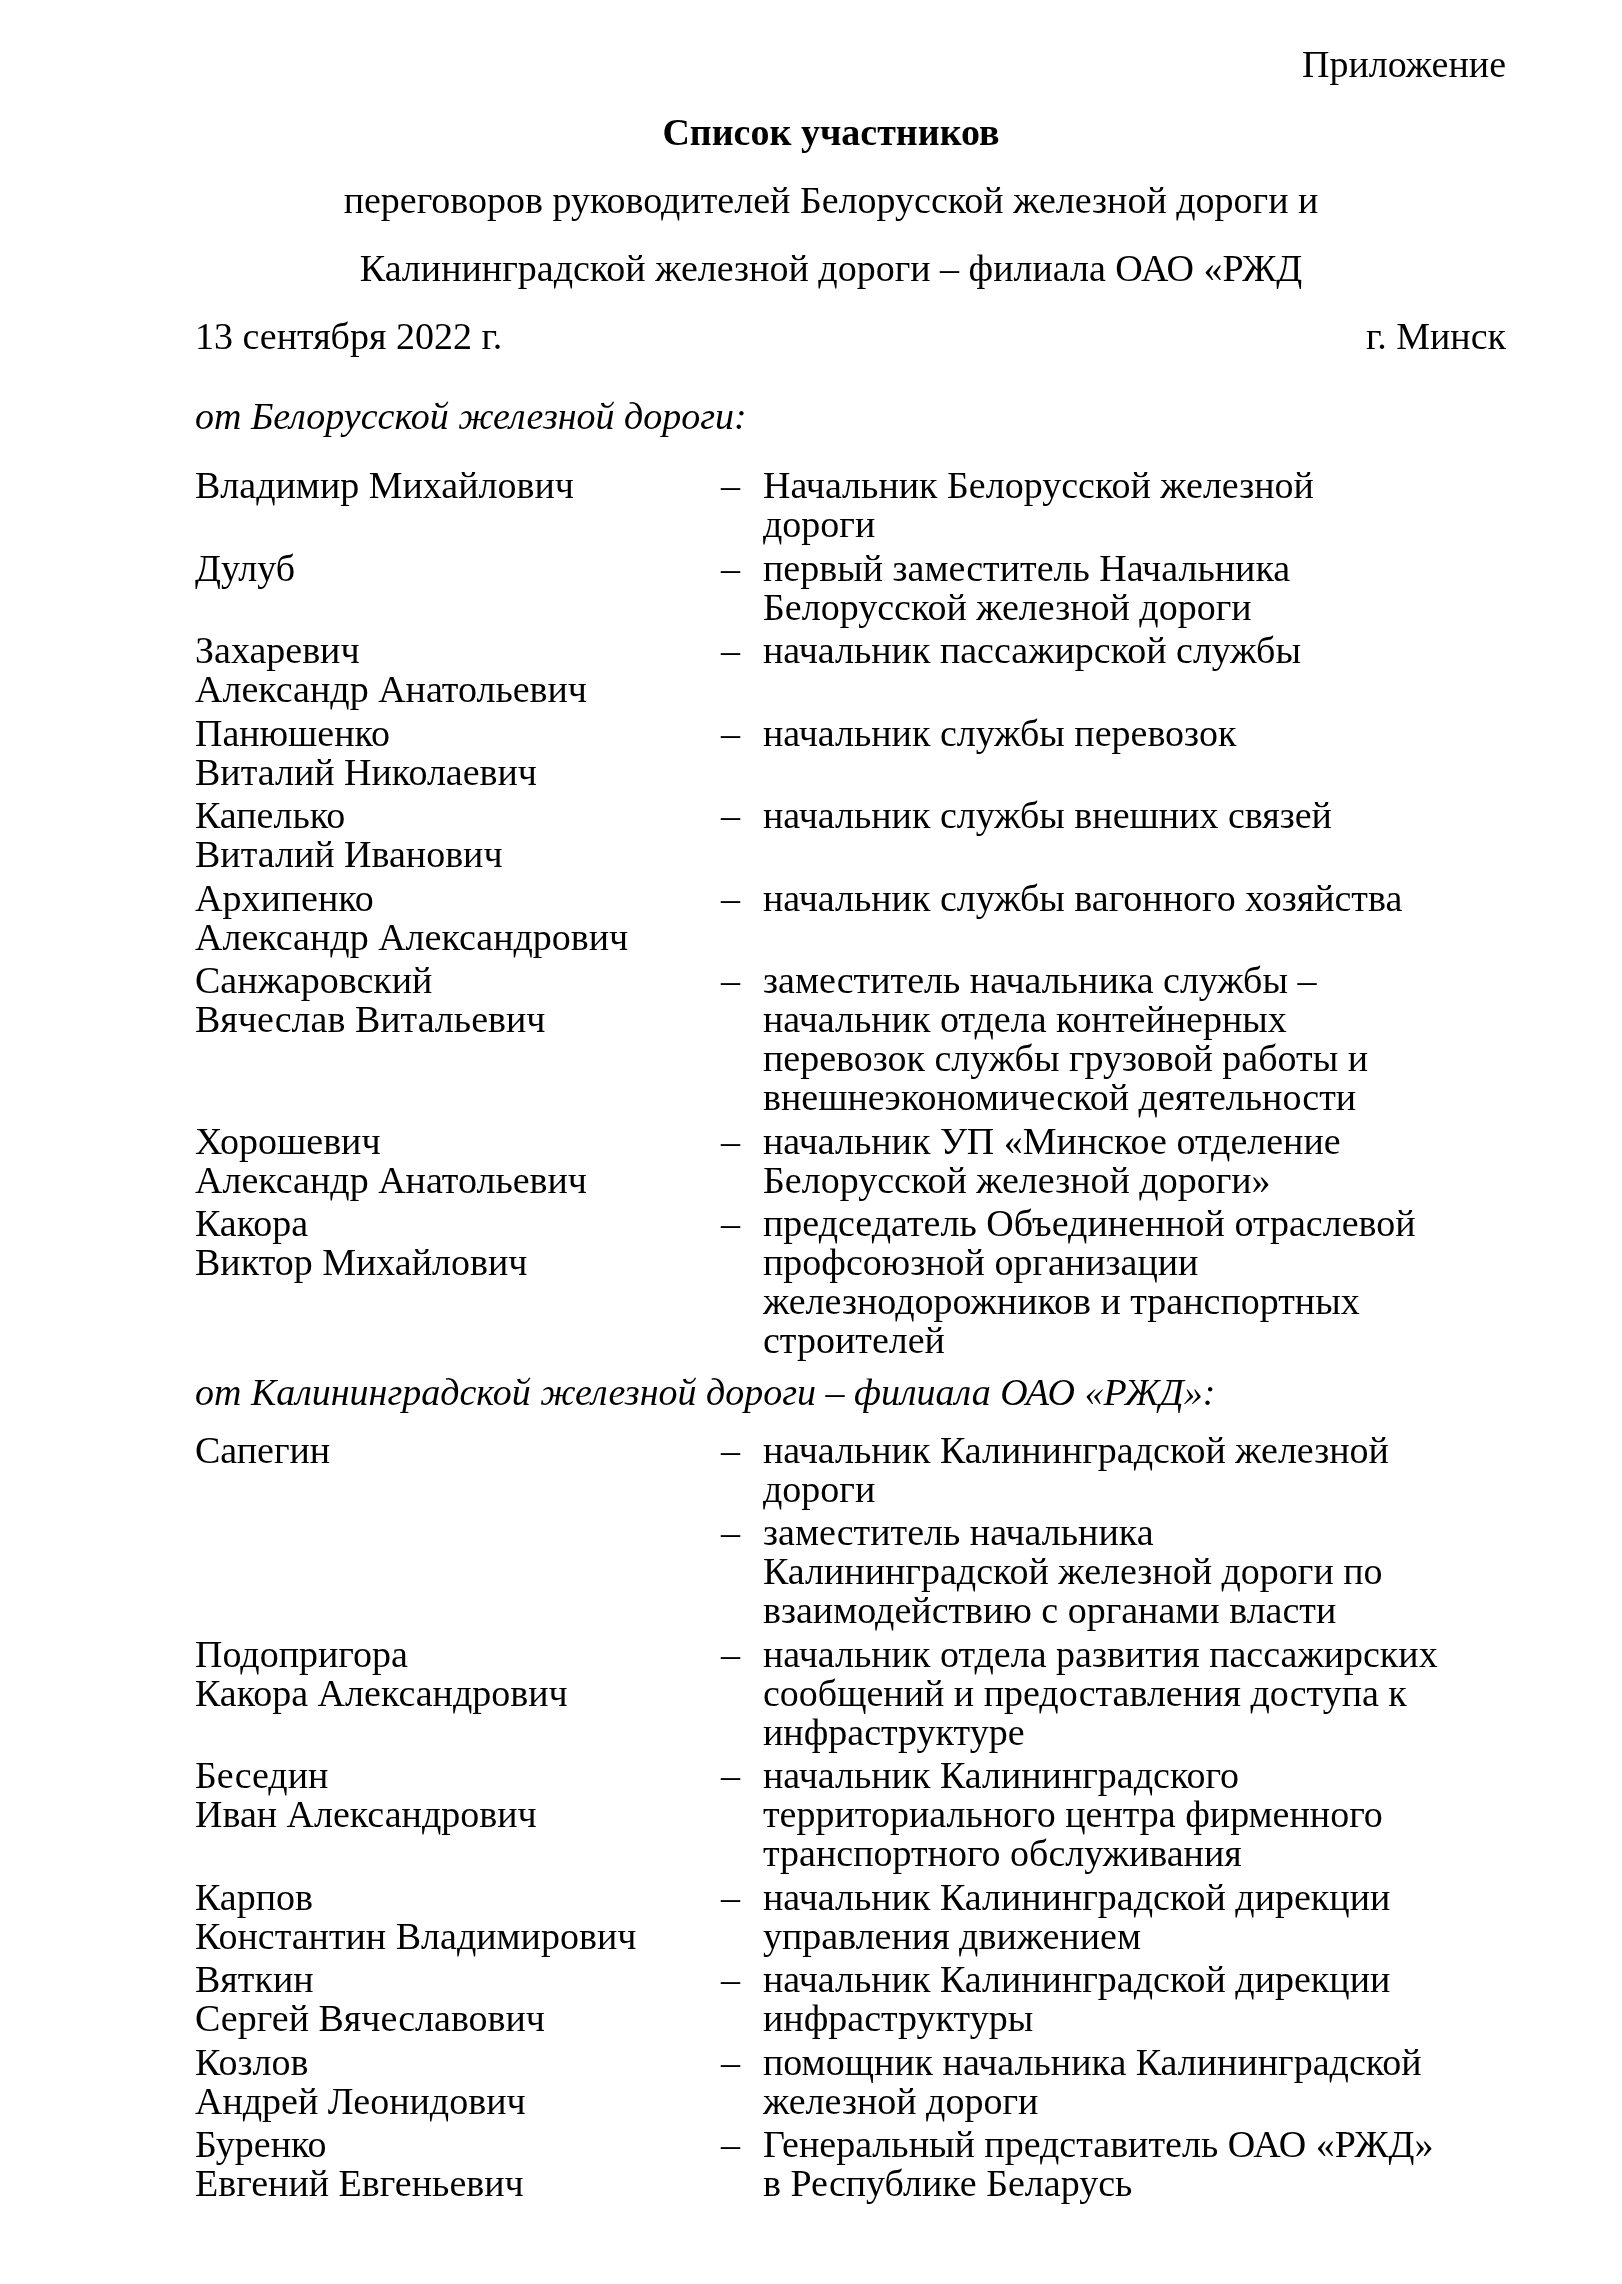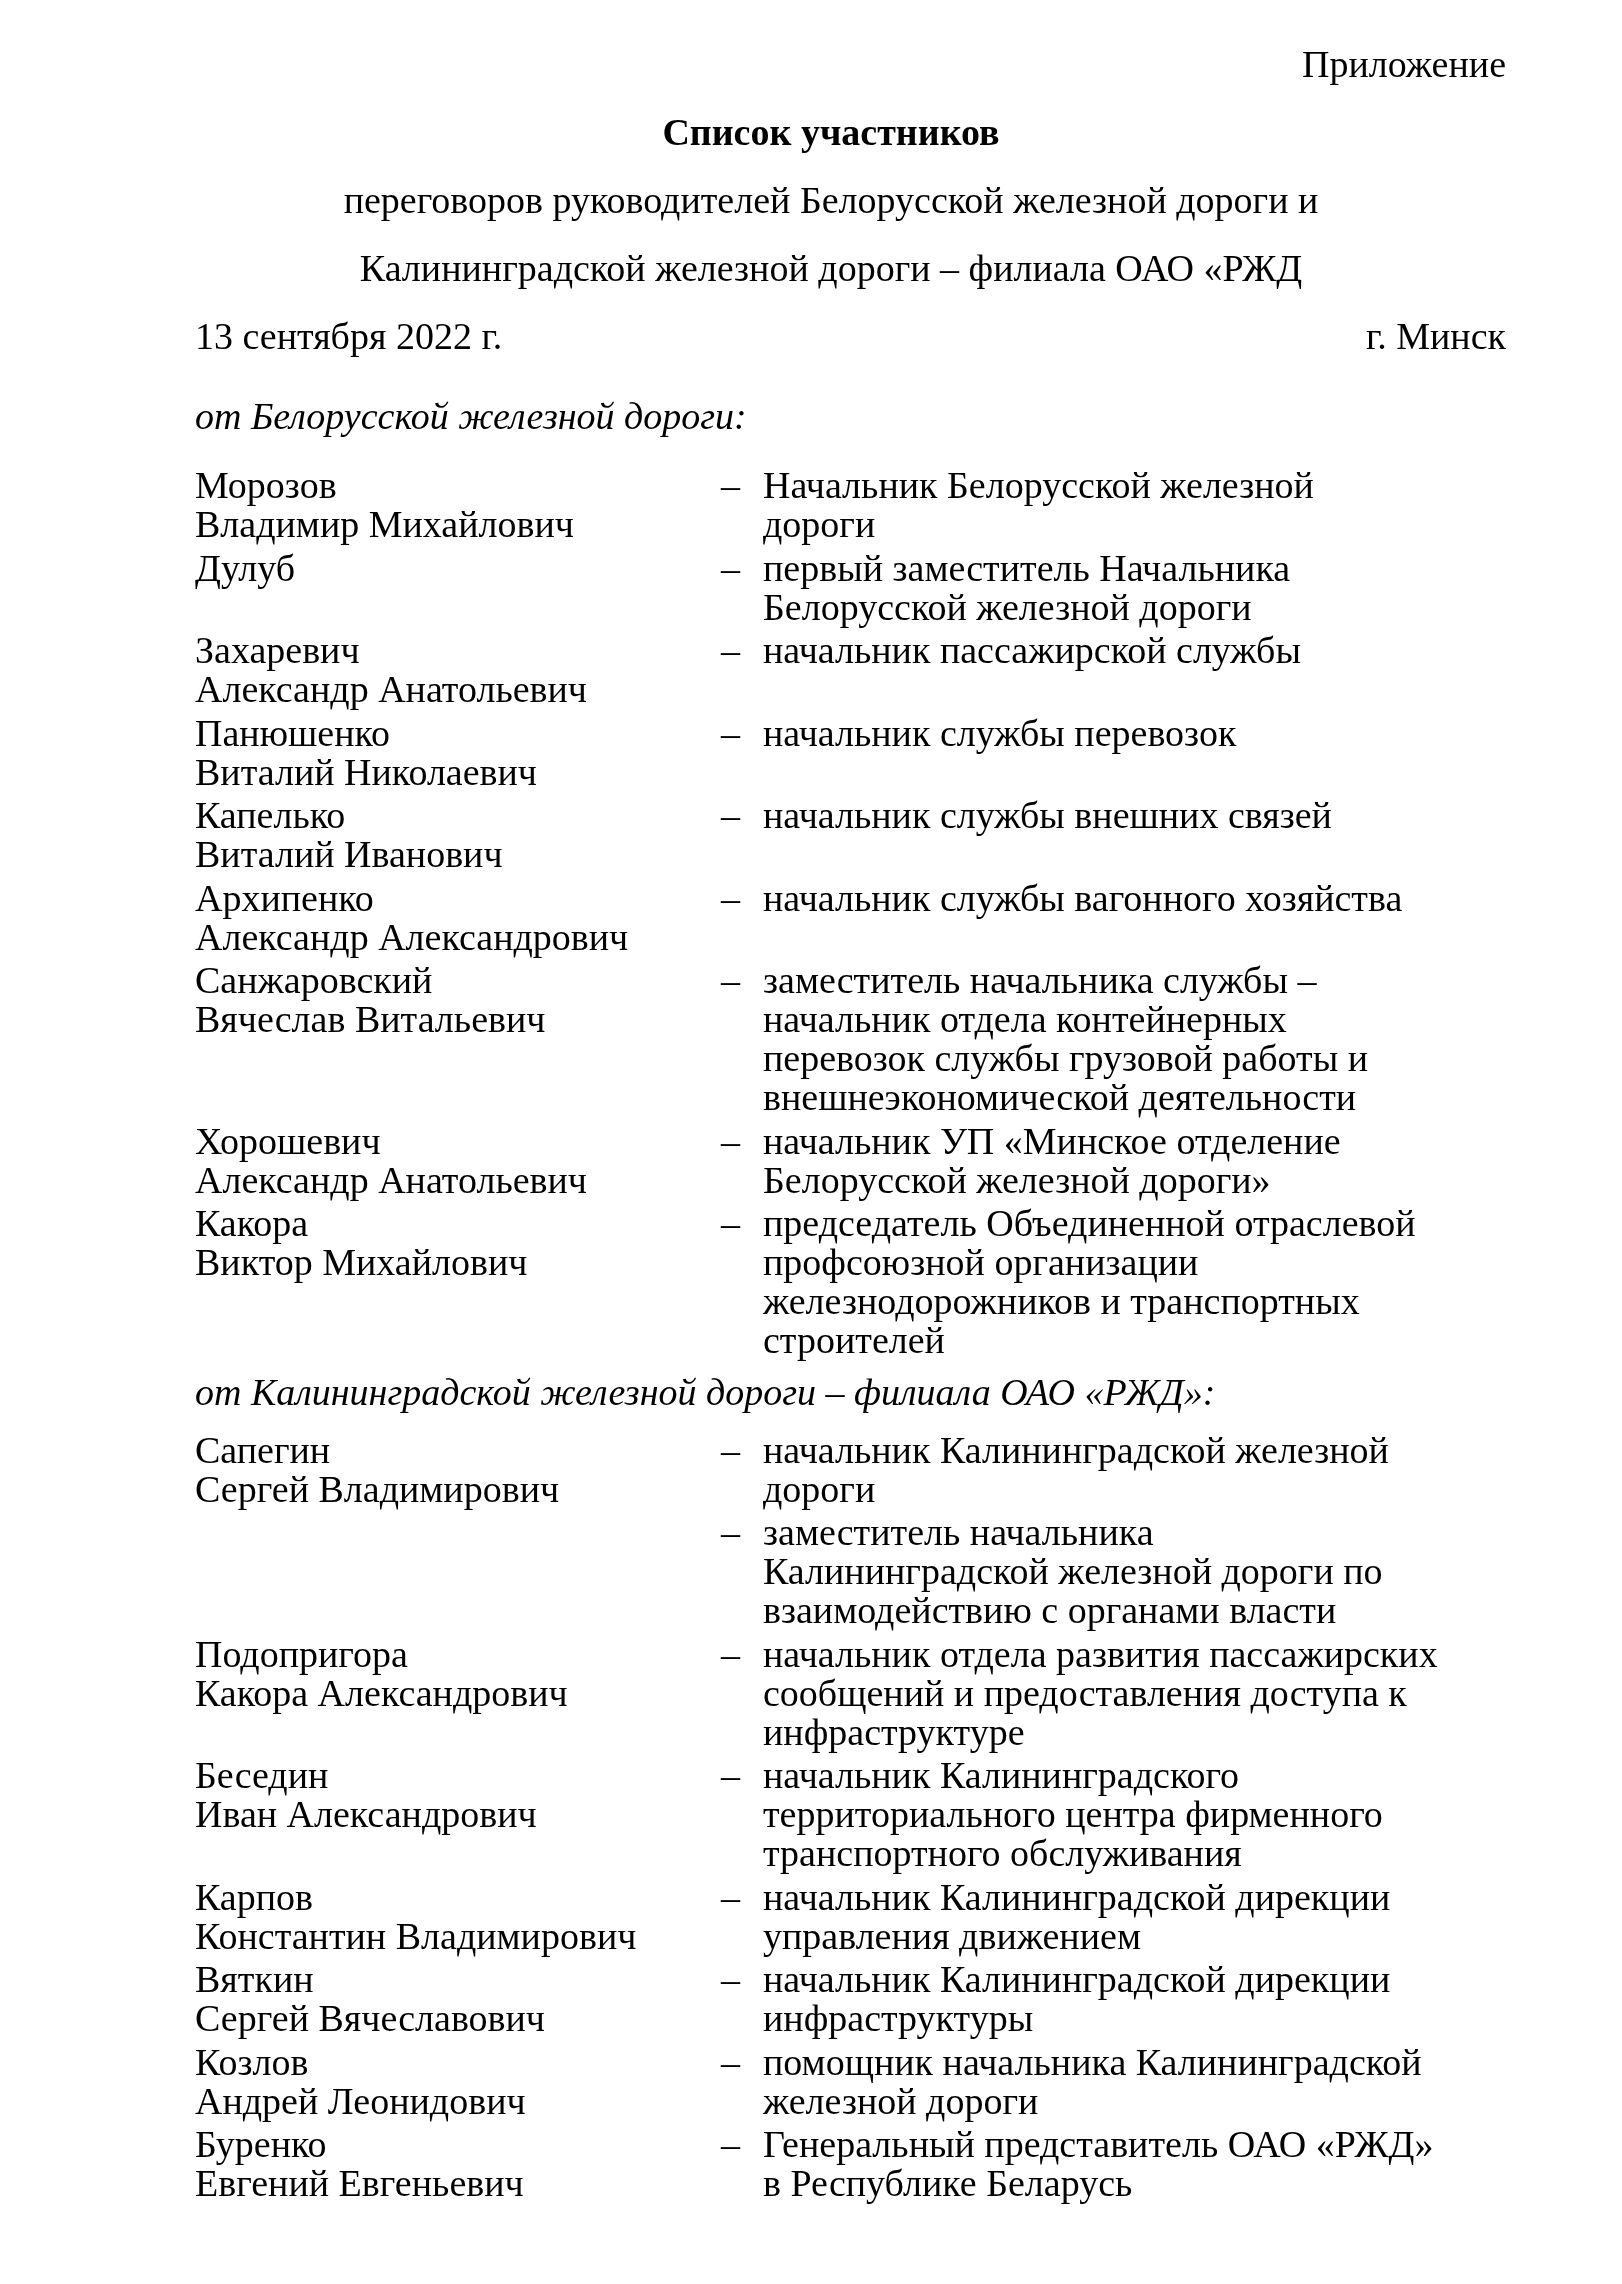--- a/index.html
+++ b/index.html
@@ -88,21 +88,20 @@
 
   <div class="date-line">
     <span>13 сентября 2022 г.</span>
     <span>г. Минск</span>
   </div>
 
   <div class="section-heading">от Белорусской железной дороги:</div>
   <div class="rows">
   <div class="row">
     <div class="cell-name">
-      <div>Морозов</div>
       <div>Владимир Михайлович</div>
     </div>
     <div class="cell-pos">
       <span class="dash-cell">–</span>
       <div class="pos-text">Начальник Белорусской железной
 дороги</div>
     </div>
   </div>
 
   <div class="row">
@@ -199,21 +198,20 @@
 строителей</div>
     </div>
   </div>
 </div>
 
   <div class="section-heading second">от Калининградской железной дороги – филиала ОАО «РЖД»:</div>
   <div class="rows">
   <div class="row">
     <div class="cell-name">
       <div>Сапегин</div>
-      <div>Сергей Владимирович</div>
     </div>
     <div class="cell-pos">
       <span class="dash-cell">–</span>
       <div class="pos-text">начальник Калининградской железной
 дороги</div>
     </div>
   </div>
 
   <div class="row">
     <div class="cell-name">

